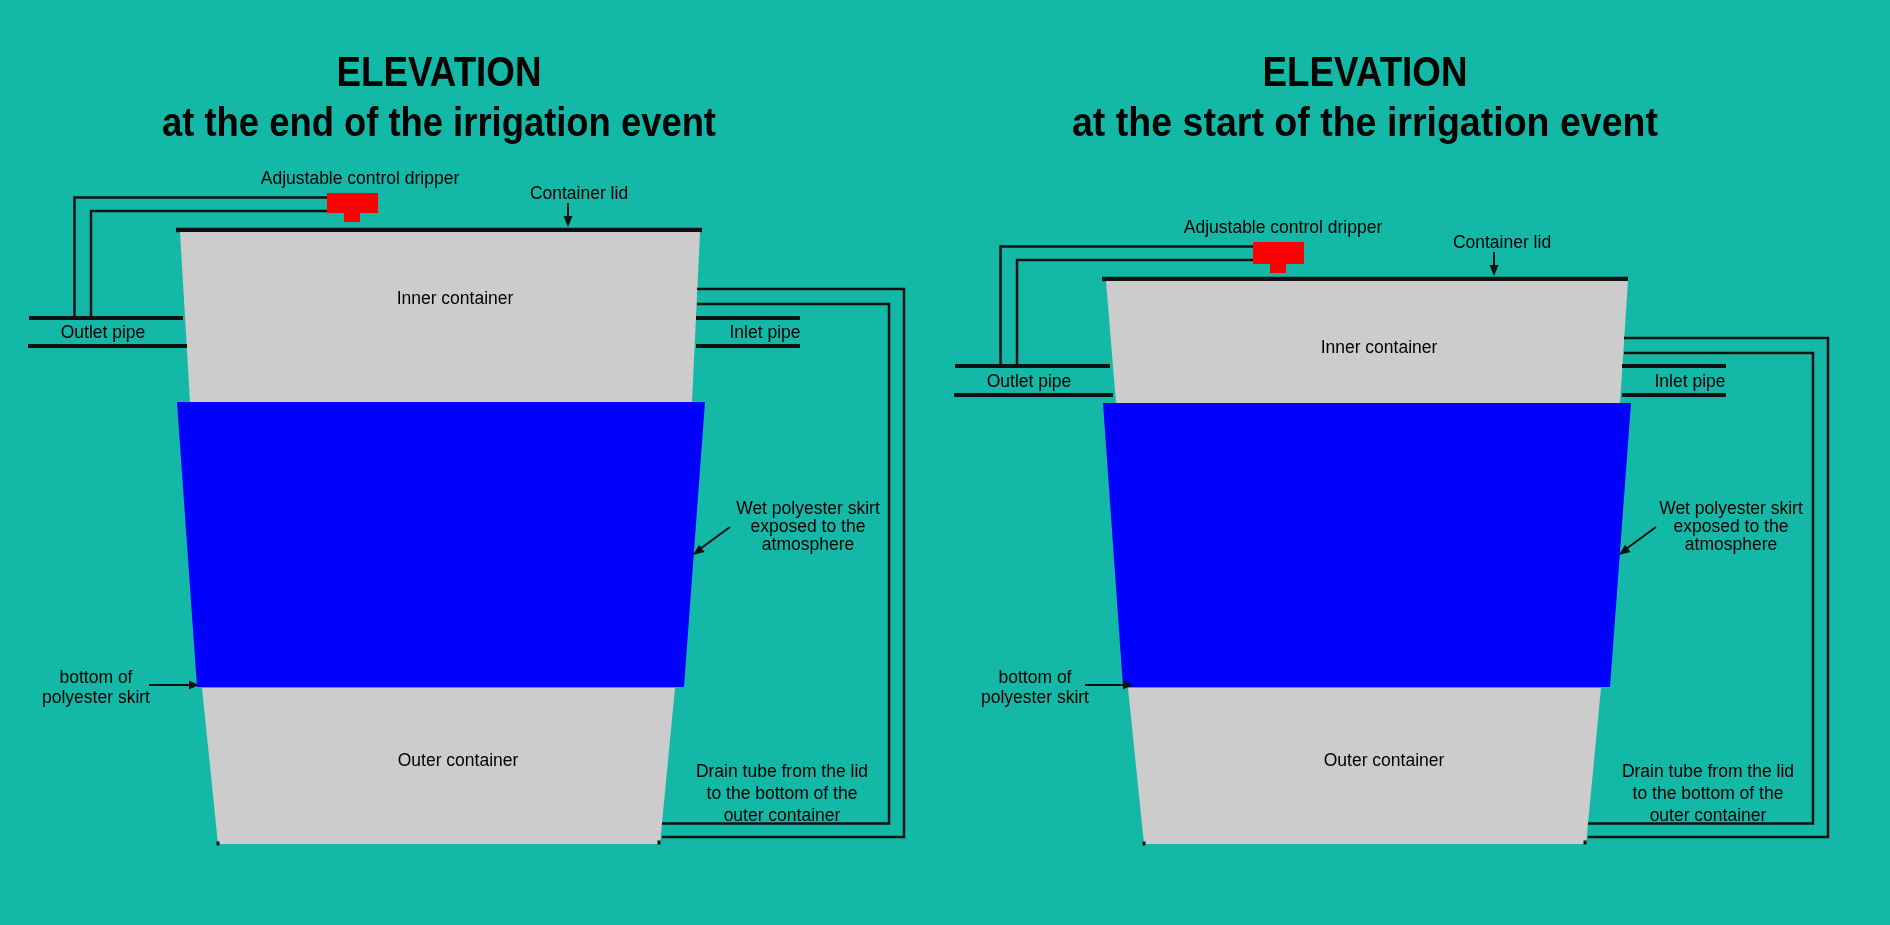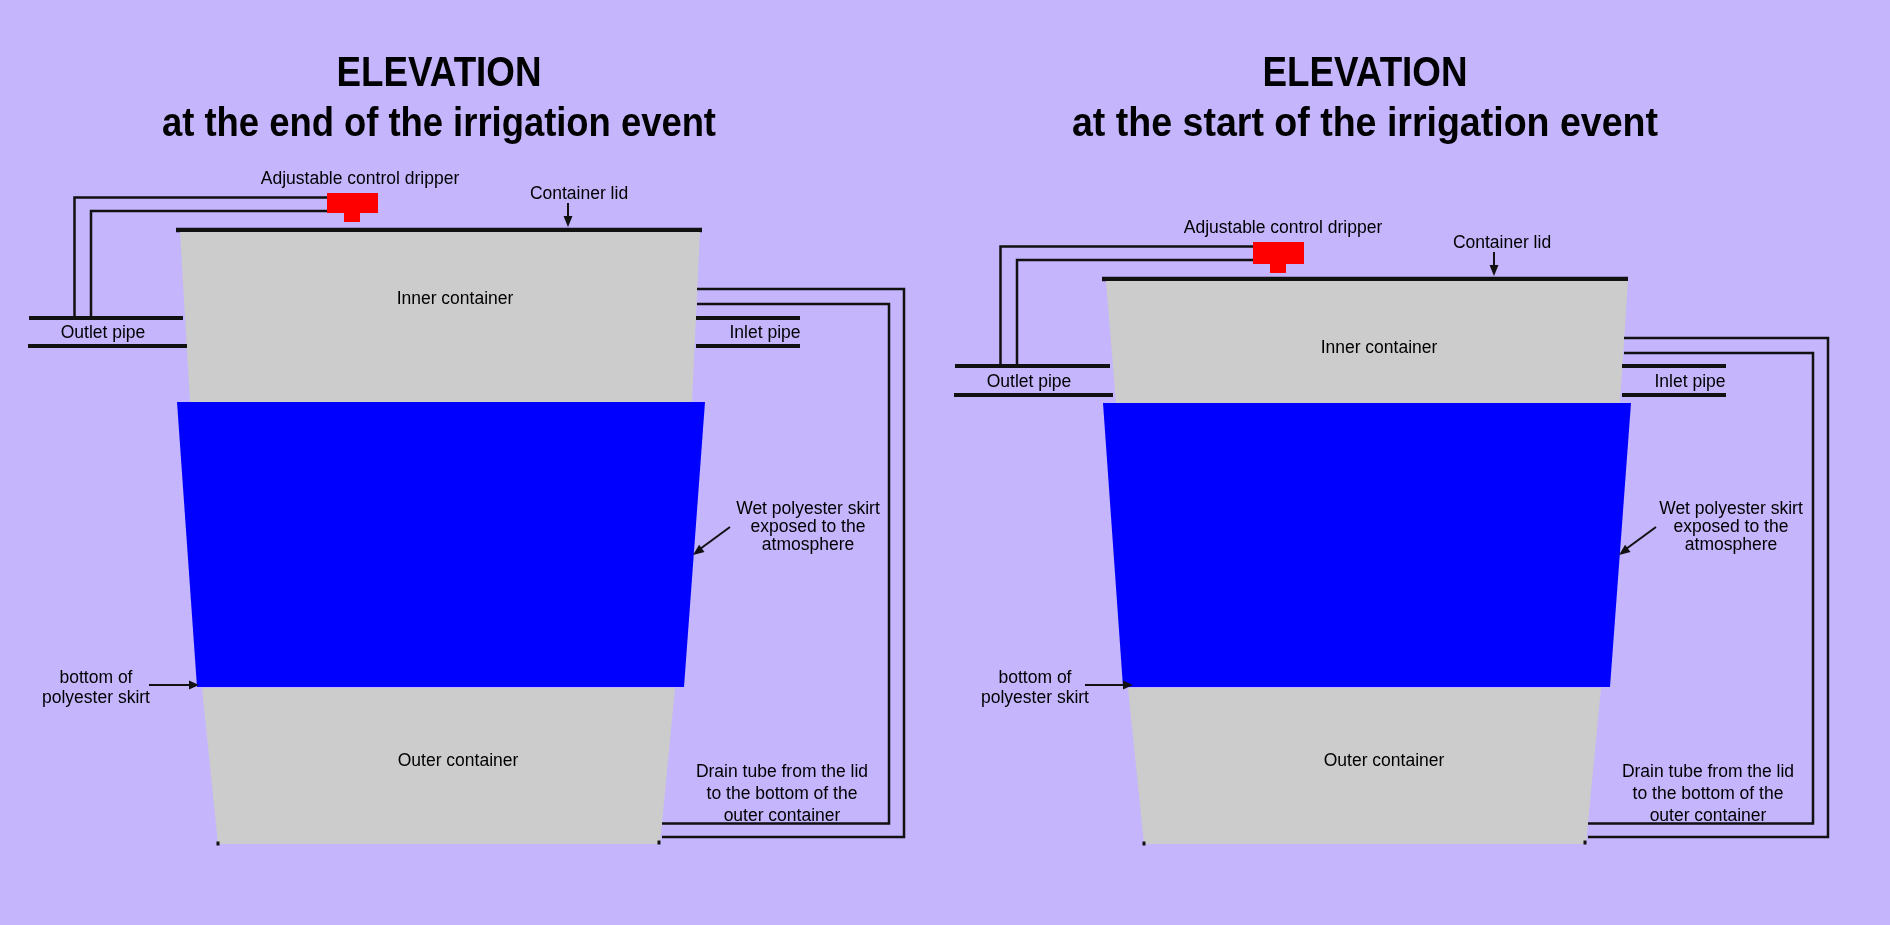--- a/index.html
+++ b/index.html
@@ -1,16 +1,16 @@
 <!DOCTYPE html>
 <html><head>
 <meta charset="utf-8">
 <style>
   html,body{margin:0;padding:0;background:#ffffff;}
-  .canvas{position:relative;width:1890px;height:925px;background:#c4b5fd;overflow:hidden;}
+  .canvas{position:relative;width:1890px;height:925px;background:#14b8a6;overflow:hidden;}
   svg{display:block;}
   text{font-family:"Liberation Sans",sans-serif;fill:#000000;}
   .t1{font-size:43px;font-weight:bold;}
   .t2{font-size:40px;font-weight:bold;}
   .lbl{font-size:17.5px;}
   .ln{fill:none;}
 </style>
 </head>
 <body>
 

